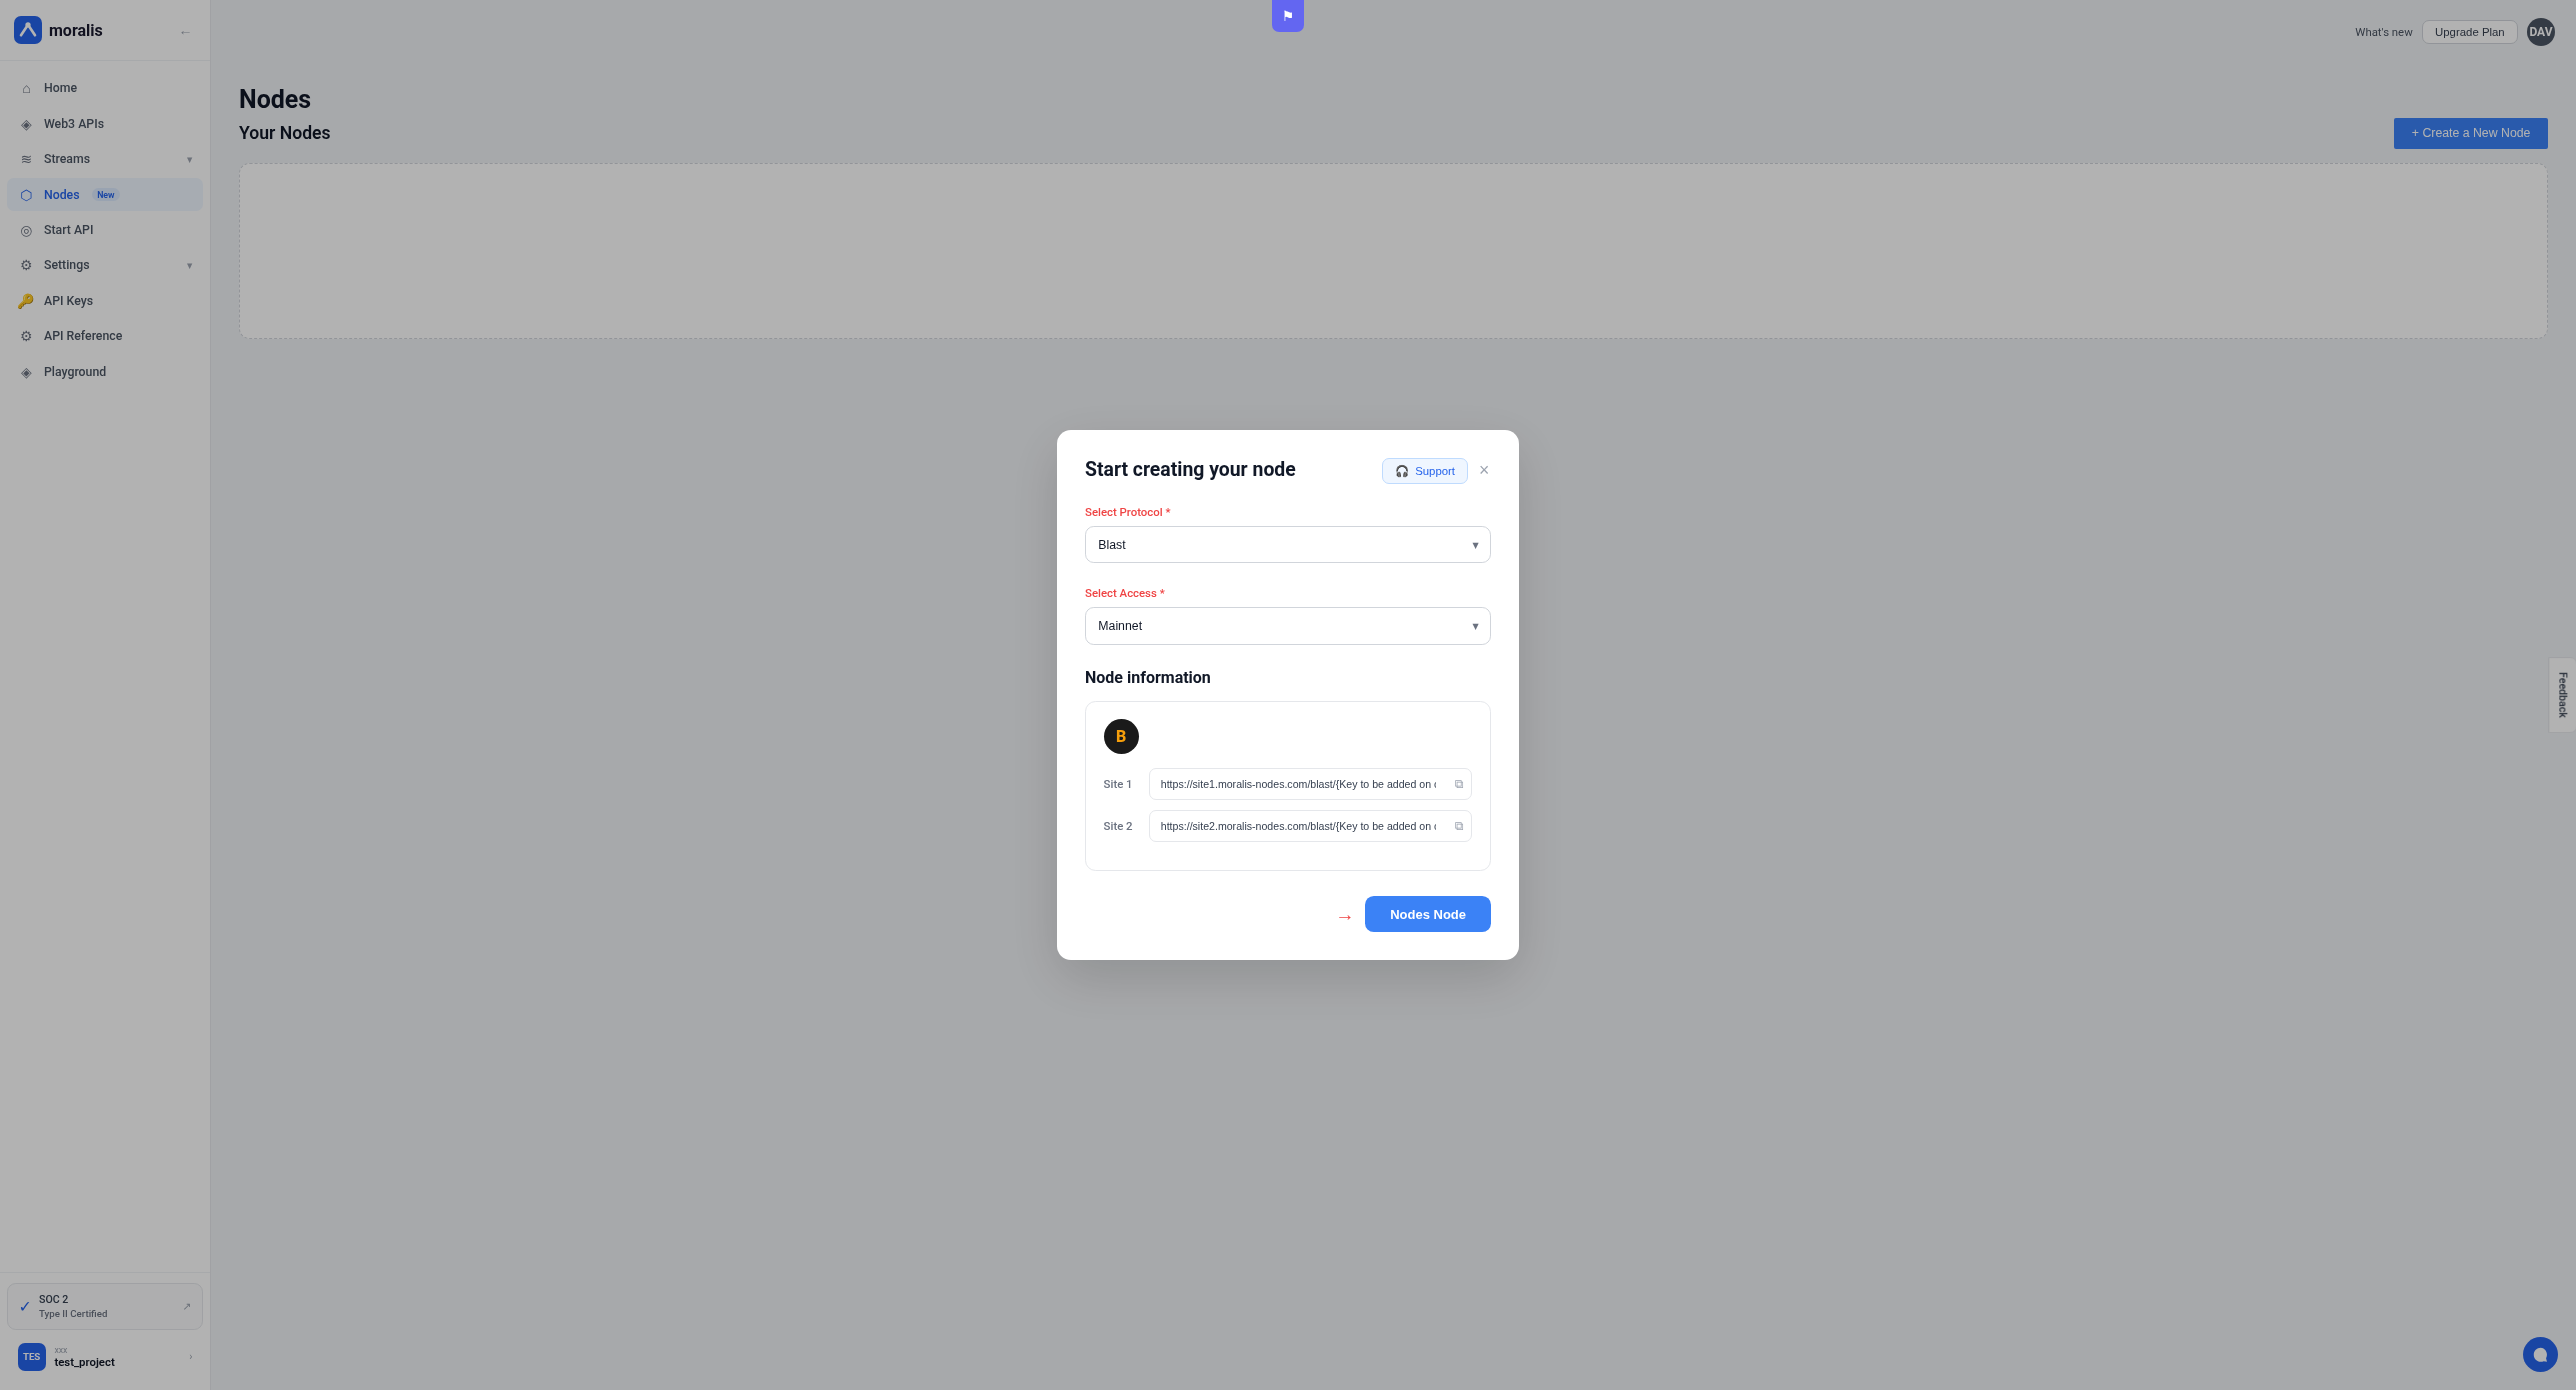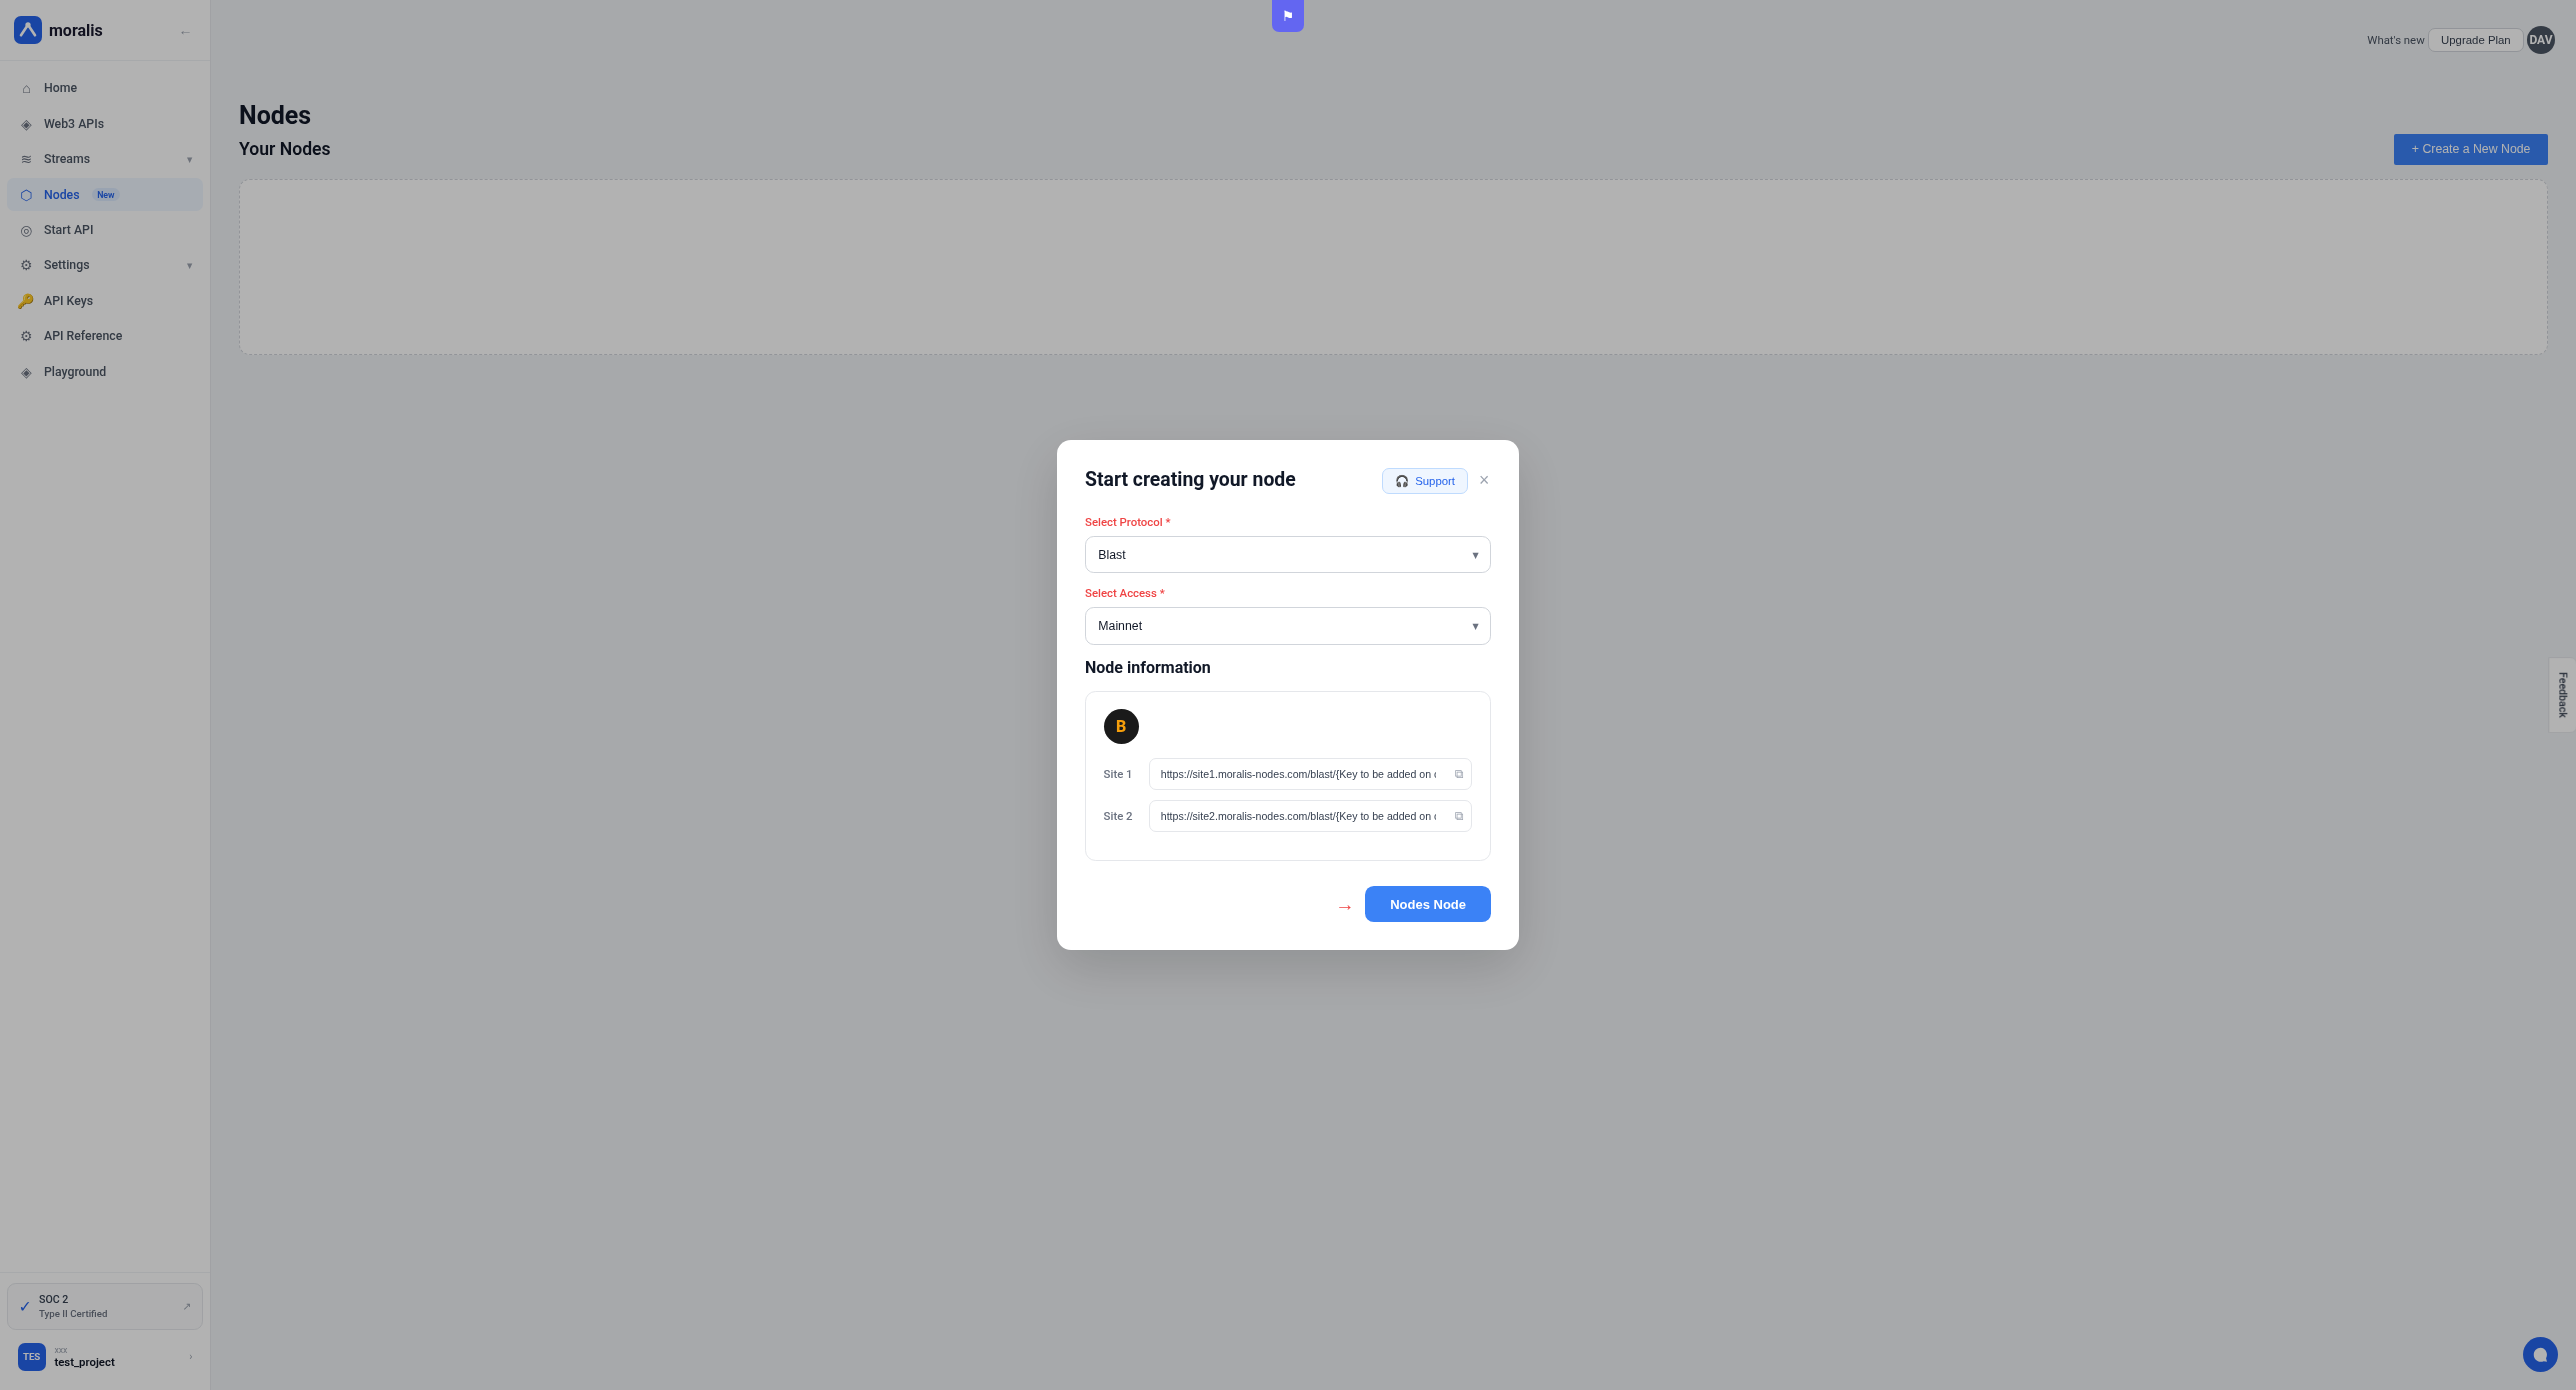--- a/index.html
+++ b/index.html
@@ -128,23 +128,23 @@
       display: flex;
       flex-direction: column;
       overflow: hidden;
       background: #f0f2f5;
       position: relative;
     }
     .topbar {
       display: flex;
       align-items: center;
       justify-content: flex-end;
-      padding: 26px 21px;
+      padding: 18px 21px;
       background: #f0f2f5;
-      gap: 3px;
+      gap: 9px;
     }
     .whats-new { font-size: 11.4px; color: #4b5563; cursor: pointer; }
     .upgrade-btn {
       border: 0.9px solid #d1d5db;
       background: #fff;
       border-radius: 7px;
       padding: 5.3px 12.3px;
       font-size: 11.4px;
       font-weight: 500;
       cursor: pointer;
@@ -266,21 +266,21 @@
     .modal-close {
       background: none;
       border: none;
       cursor: pointer;
       color: #9ca3af;
       font-size: 17.6px;
       line-height: 1;
       padding: 1.8px;
     }
 
-    .form-group { margin-bottom: 13px; }
+    .form-group { margin-bottom: 23px; }
     .form-label {
       font-size: 11.4px;
       font-weight: 500;
       color: #374151;
       margin-bottom: 7px;
       display: block;
     }
     .form-label span { color: #ef4444; }
     .select-wrapper {
       position: relative;

